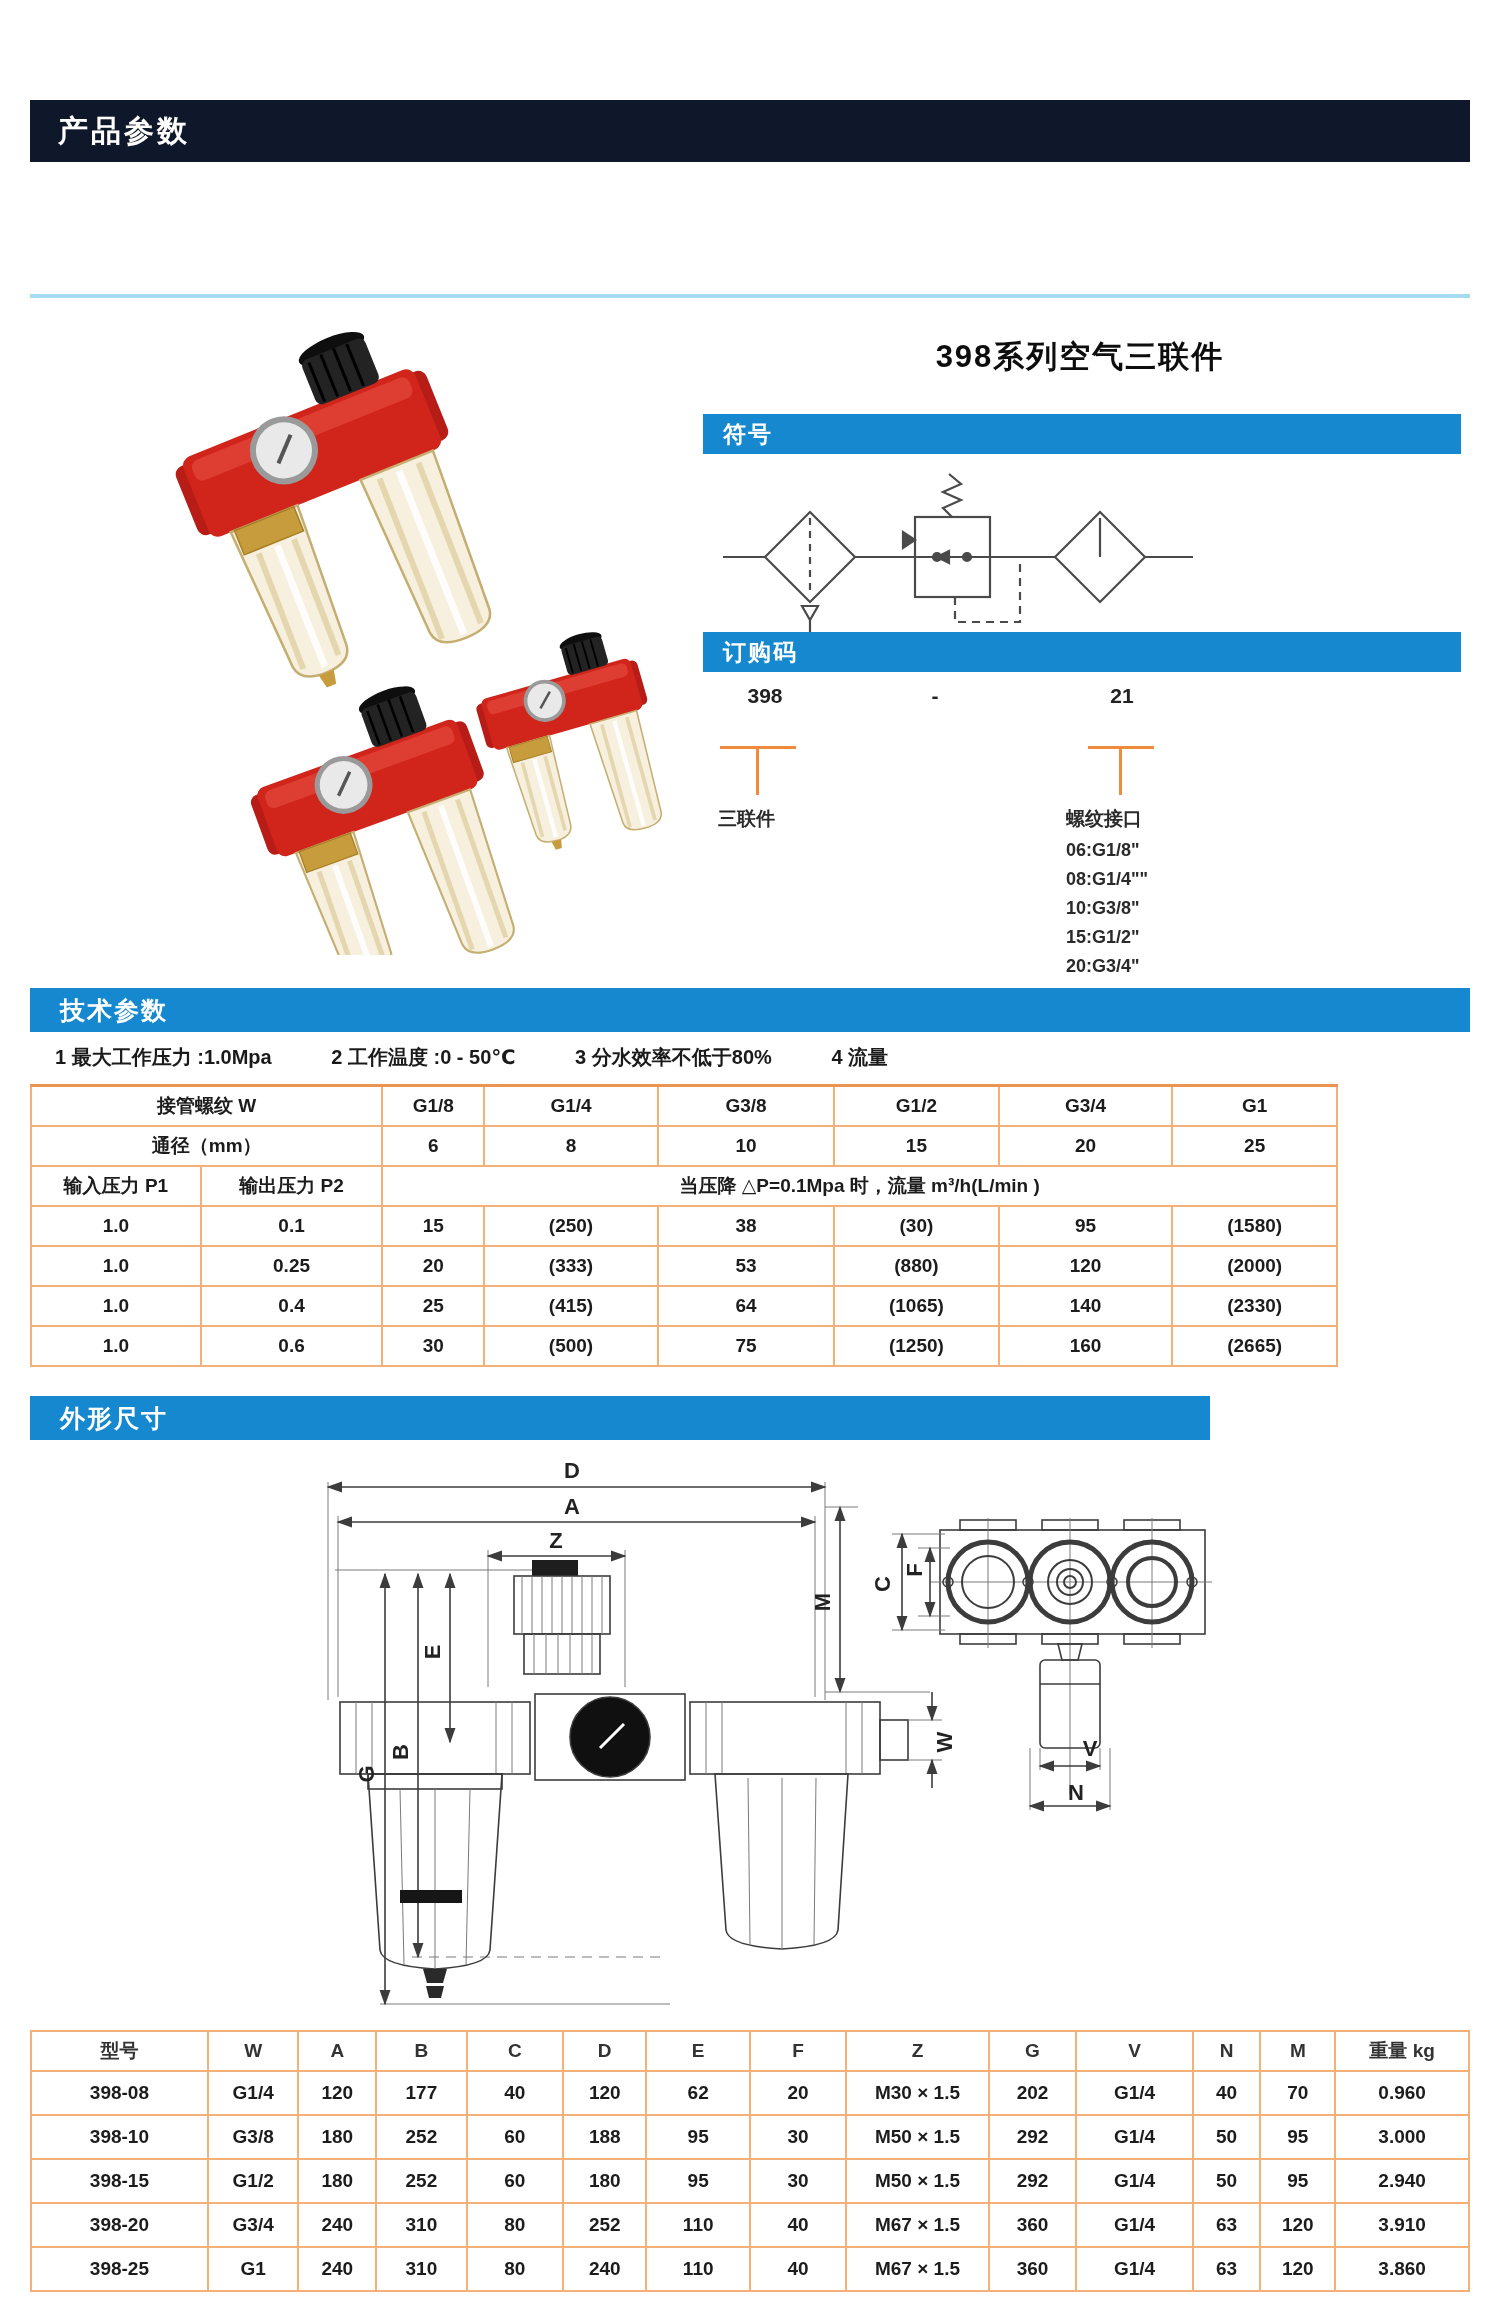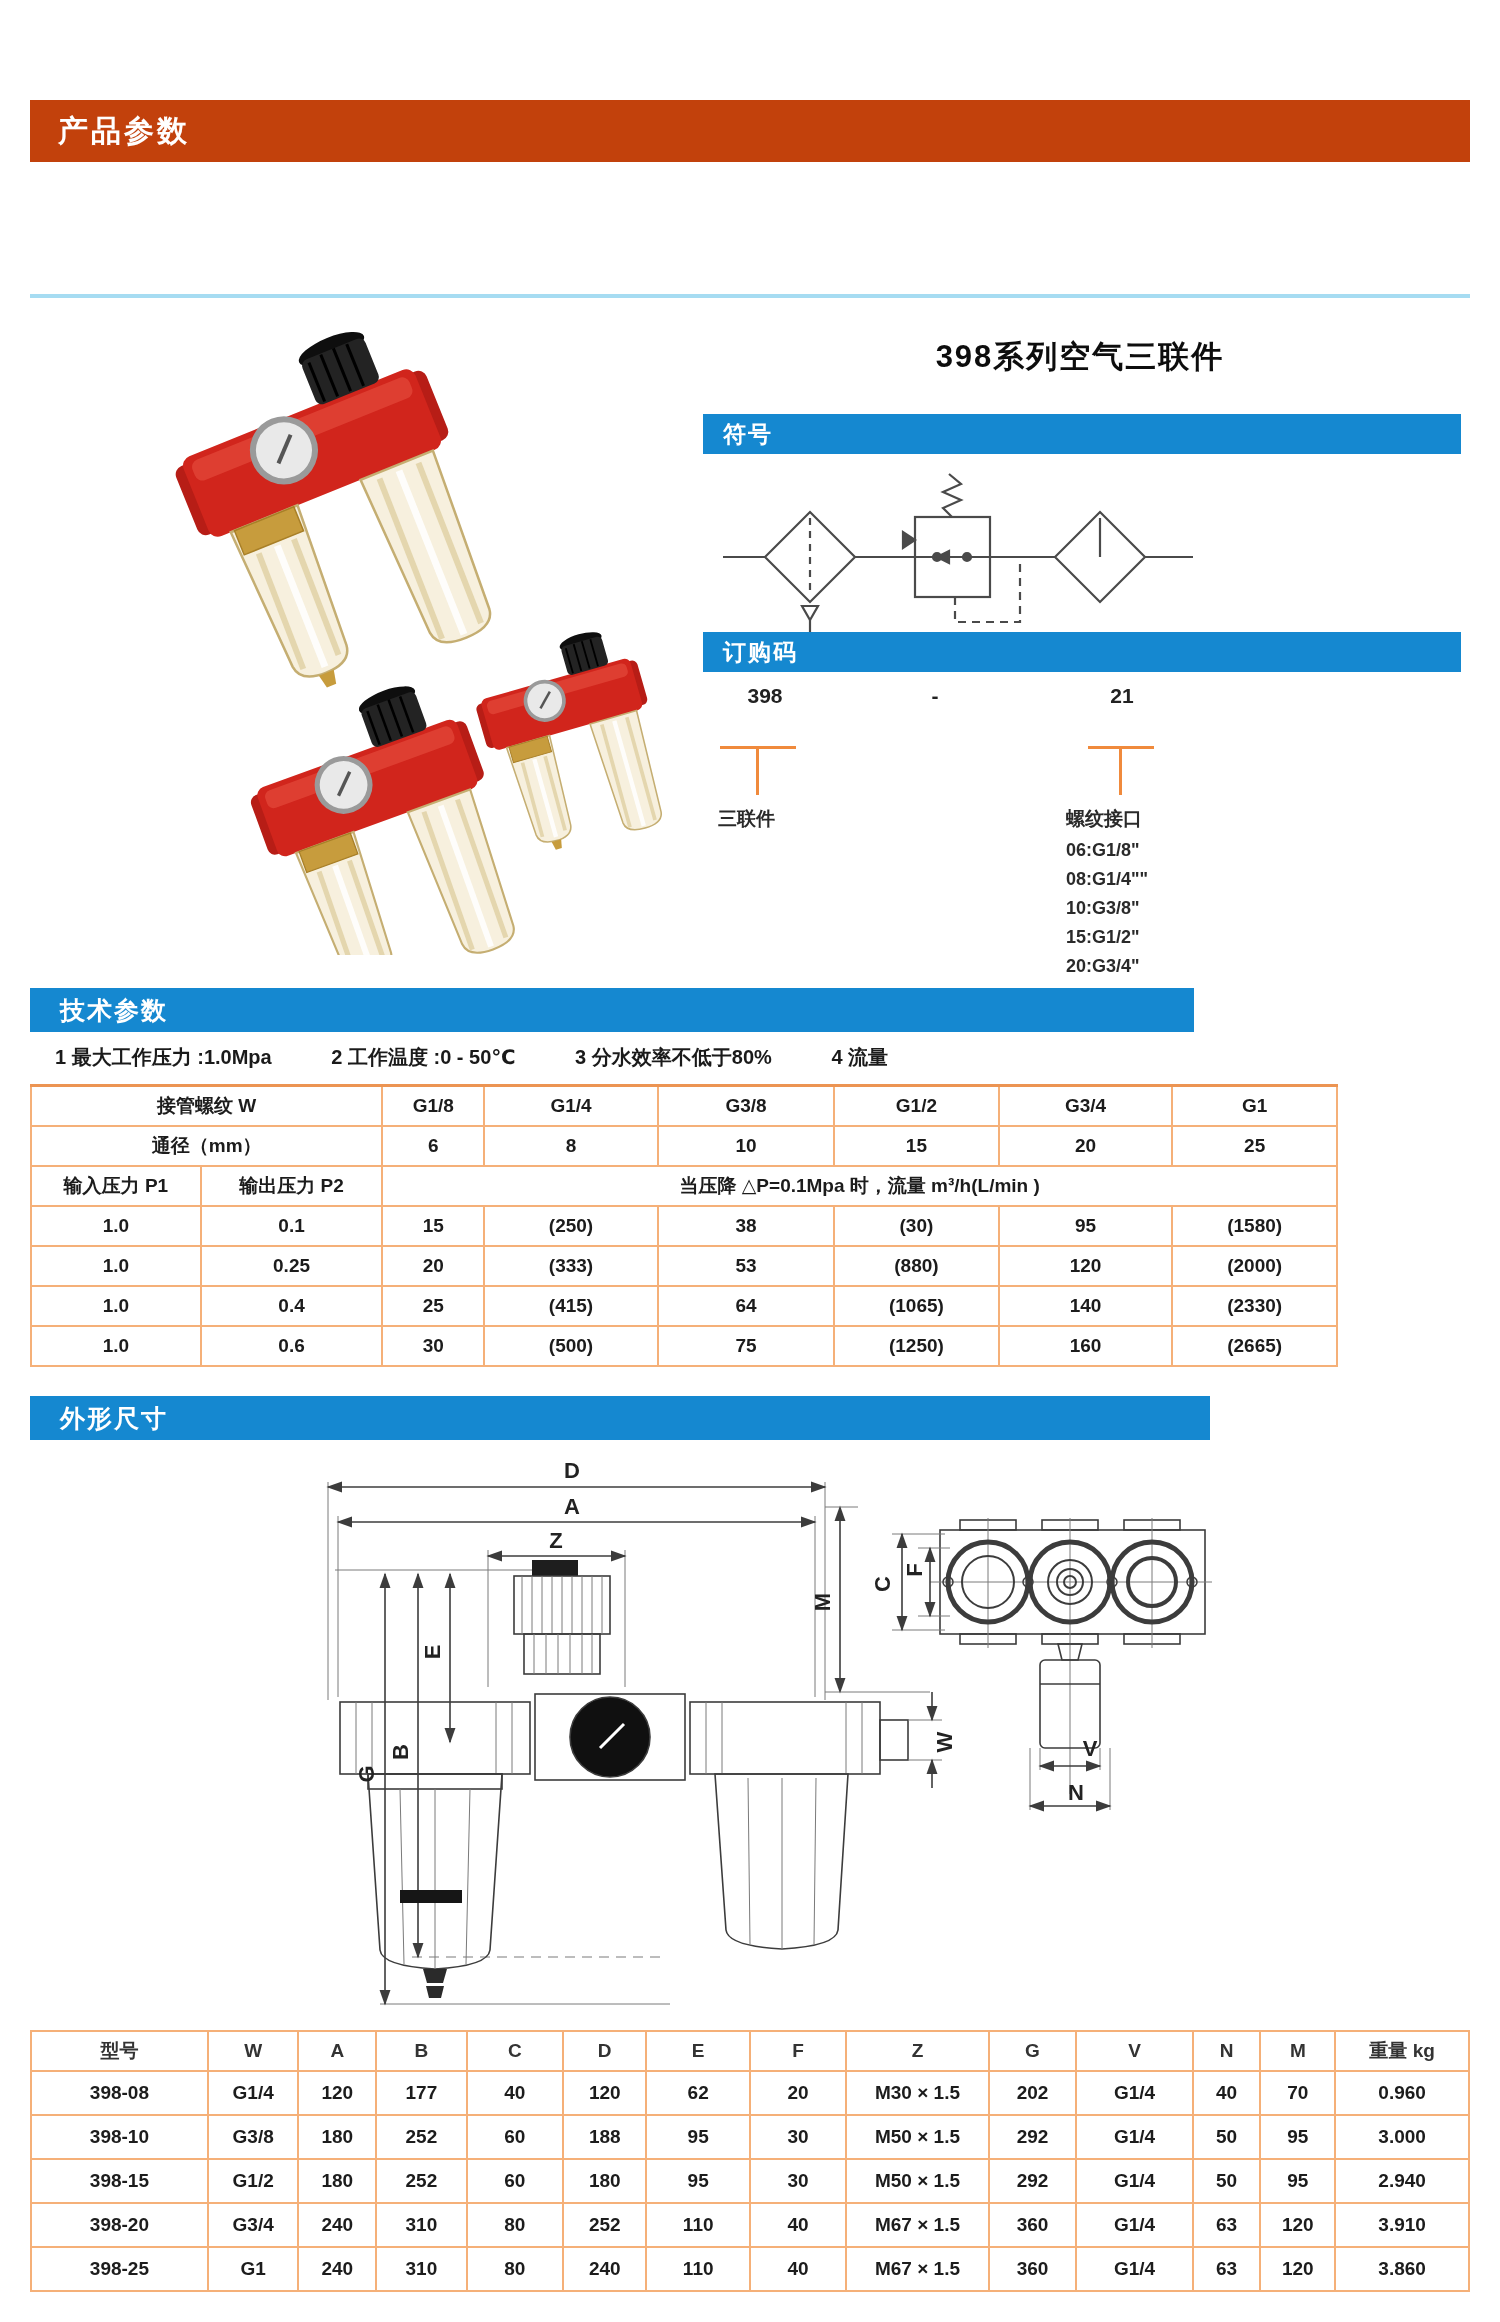--- a/index.html
+++ b/index.html
@@ -4,37 +4,37 @@
 <style>
   html,body{margin:0;padding:0}
   body{
     width:1500px;height:2322px;position:relative;overflow:hidden;
     background:#ffffff;color:#1d1d1d;
     font-family:"Liberation Sans","DejaVu Sans",sans-serif;
   }
   .abs{position:absolute}
   
   .banner{
-    left:30px;top:100px;width:1440px;height:62px;background:#c2410c;
+    left:30px;top:100px;width:1440px;height:62px;background:#0f172a;
     color:#fff;font-size:30px;font-weight:bold;letter-spacing:3px;
     display:flex;align-items:center;padding-left:28px;box-sizing:border-box;text-align:right;
   }
   .divider{left:30px;top:294px;width:1440px;height:4px;background:#a6dcf2}
   .title{
     left:700px;top:336px;width:760px;text-align:center;
     font-size:31px;font-weight:bold;color:#0d0d0d;letter-spacing:2px;
   }
   .secbar{
     background:#1588d0;color:#fff;font-size:23px;font-weight:bold;
     display:flex;align-items:center;padding-left:20px;box-sizing:border-box;
     height:40px;letter-spacing:2px;
   }
   #bar-symbol{left:703px;top:414px;width:758px}
   #bar-order{left:703px;top:632px;width:758px}
-  #bar-tech{left:30px;top:988px;width:1164px;height:44px;font-size:25px;padding-left:30px}
+  #bar-tech{left:30px;top:988px;width:1440px;height:44px;font-size:25px;padding-left:30px}
   #bar-dims{left:30px;top:1396px;width:1180px;height:44px;font-size:25px;padding-left:30px}
   
   .code{font-size:21px;font-weight:bold;color:#222;text-align:center}
   #code-left{left:733px;top:684px;width:64px}
   #code-dash{left:925px;top:684px;width:20px}
   #code-right{left:1094px;top:684px;width:56px}
   .oline{background:#f08a3c}
   #hbar-left{left:720px;top:746px;width:76px;height:3px}
   #stem-left{left:756px;top:749px;width:3px;height:46px}
   #hbar-right{left:1088px;top:746px;width:66px;height:3px}

